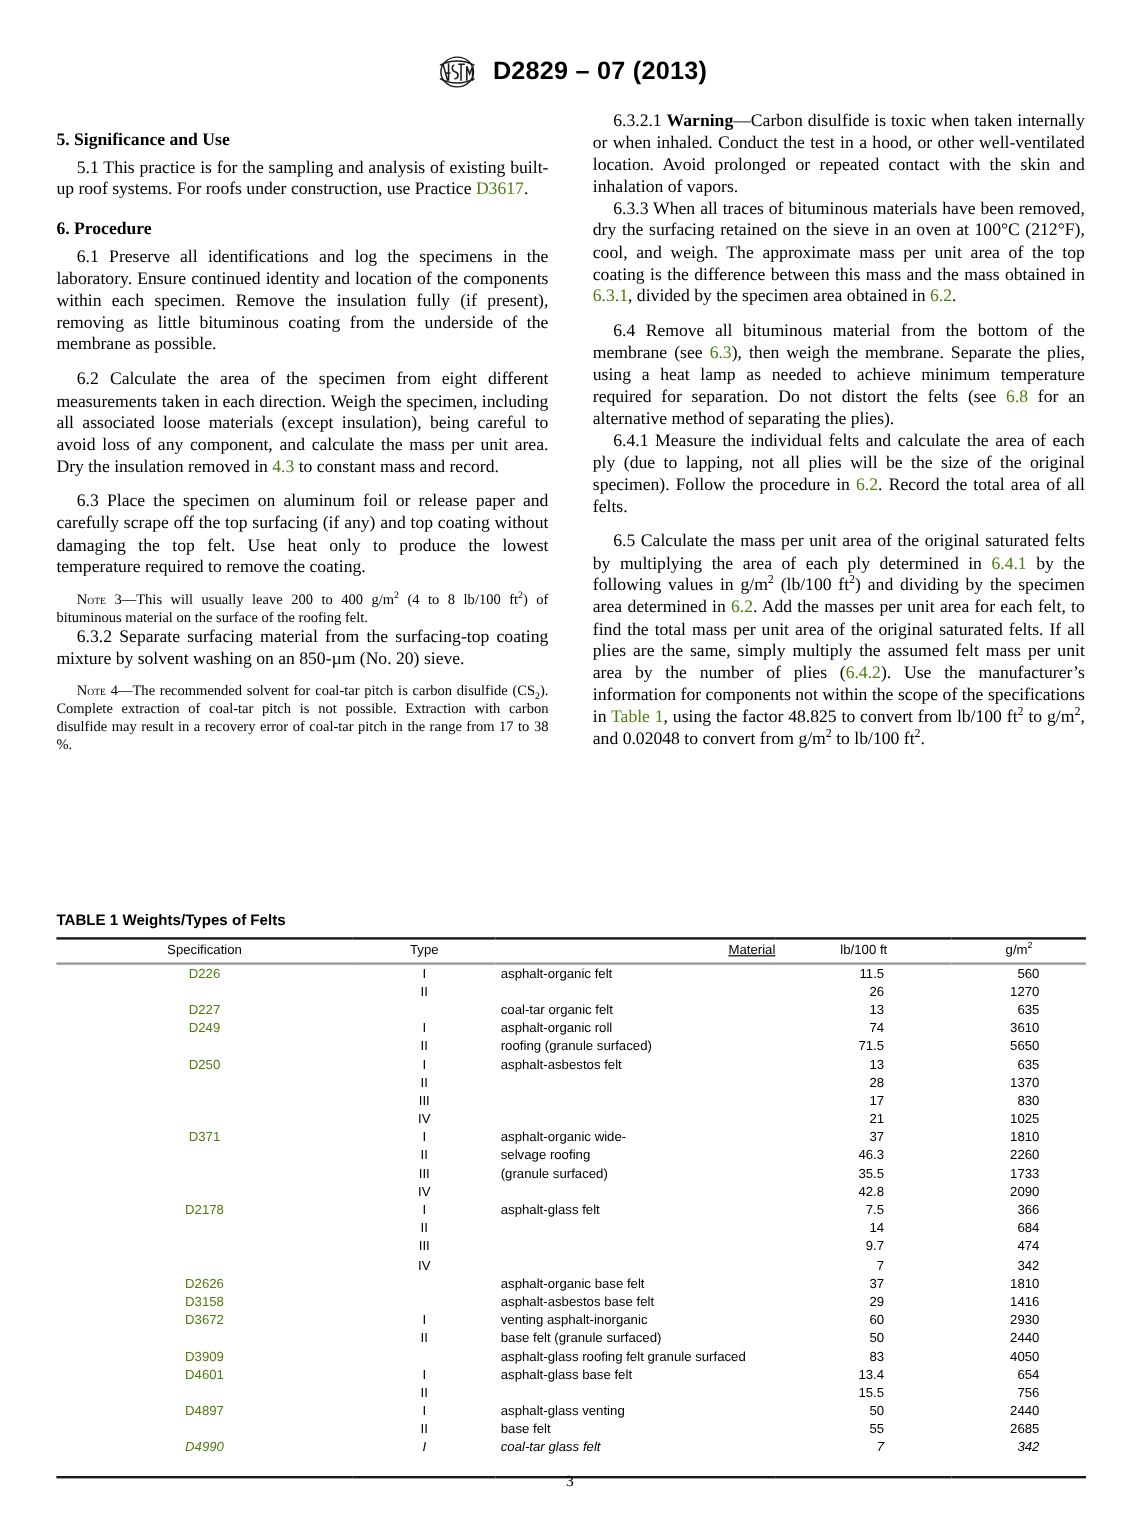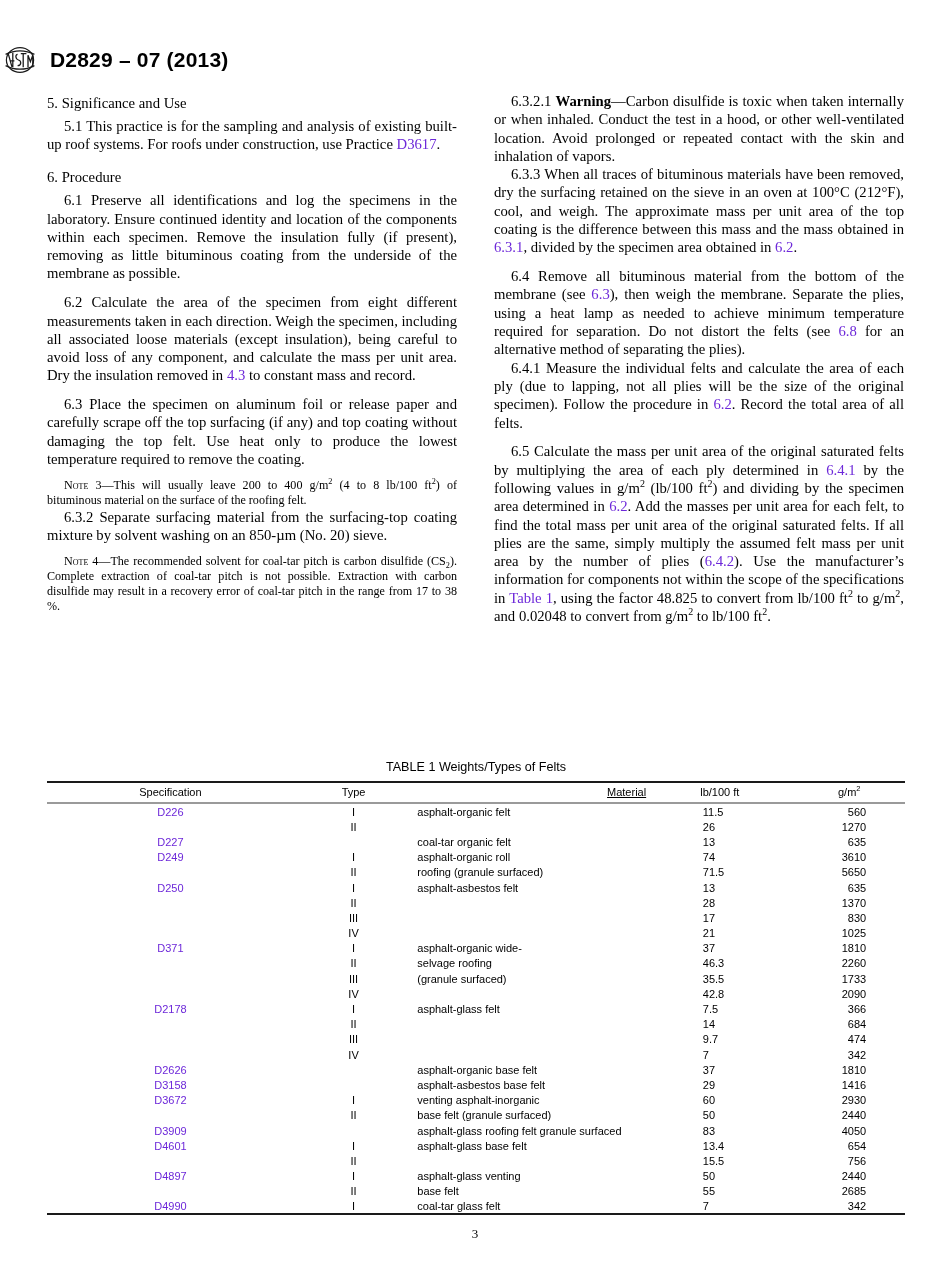--- a/index.html
+++ b/index.html
@@ -16,20 +16,21 @@
     color: #000000;
     overflow: hidden;
   }
 
   
   .doc-header {
     position: absolute;
     top: 44px;
     left: 0;
     width: 950px;
+    text-align: center;
     height: 40px;
   }
   .header-inner {
     display: inline-flex;
     align-items: center;
     gap: 10px;
   }
   .astm-logo {
     width: 40px;
     height: 32px;
@@ -51,22 +52,22 @@
     width: 858px;
     display: flex;
     gap: 37px;
   }
   .col {
     width: 410px;
   }
 
   h2.sec-head {
     font-size: 14.7px;
-    font-weight: normal;
-    margin: 2px 0 4px 0;
+    font-weight: bold;
+    margin: 16px 0 4px 0;
     line-height: 1.28;
   }
   h2.sec-head.spaced {
     margin-top: 15px;
   }
   p.para {
     font-size: 14.7px;
     line-height: 1.245;
     margin: 0;
     text-align: justify;
@@ -84,21 +85,21 @@
     line-height: 1.22;
     margin: 10px 0 0 0;
     text-align: justify;
     text-indent: 17px;
   }
   .sc {
     font-variant: small-caps;
     font-size: 12.1px;
   }
   .ref {
-    color: #6d28d9;
+    color: #4d7c0f;
   }
   b.warn {
     font-weight: bold;
   }
   sup {
     font-size: 0.68em;
     vertical-align: super;
     line-height: 0;
   }
   sub {
@@ -110,51 +111,52 @@
   
   .table-wrap {
     position: absolute;
     top: 760px;
     left: 47px;
     width: 858px;
   }
   .table-title {
     font-family: "Liberation Sans", "DejaVu Sans", sans-serif;
     font-size: 12.6px;
-    font-weight: normal;
-    text-align: center;
+    font-weight: bold;
+    text-align: left;
     margin-bottom: 7px;
   }
   table.felts {
     width: 858px;
     border-collapse: collapse;
     font-family: "Liberation Sans", "DejaVu Sans", sans-serif;
     font-size: 11px;
   }
   table.felts thead th {
     font-weight: normal;
     padding: 3px 0 4px 0;
     border-top: 2.5px solid #1a1a1a;
     border-bottom: 2.5px solid #9a9a9a;
   }
   table.felts tbody td {
     padding: 1.6px 0;
     vertical-align: top;
   }
   table.felts tbody tr.last td {
     border-bottom: 2.5px solid #1a1a1a;
-    padding-bottom: 1px;
+    padding-bottom: 18px;
+    font-style: italic;
   }
   .c-spec   { width: 248px; text-align: center; }
   .c-type   { width: 120px; text-align: center; }
   .c-mat    { width: 230px; text-align: left; padding-left: 4px !important; }
   .c-lb     { width: 148px; text-align: center; }
   .c-gm     { width: 112px; text-align: center; }
   thead .c-mat { text-align: right; padding-left: 0 !important; text-decoration: underline; }
-  .num-lb { display: inline-block; width: 34px; text-align: left; }
+  .num-lb { display: inline-block; width: 34px; text-align: right; }
   .num-gm { display: inline-block; width: 34px; text-align: right; }
 
   
   .page-number {
     position: absolute;
     bottom: 30px;
     left: 0;
     width: 950px;
     text-align: center;
     font-size: 13px;

